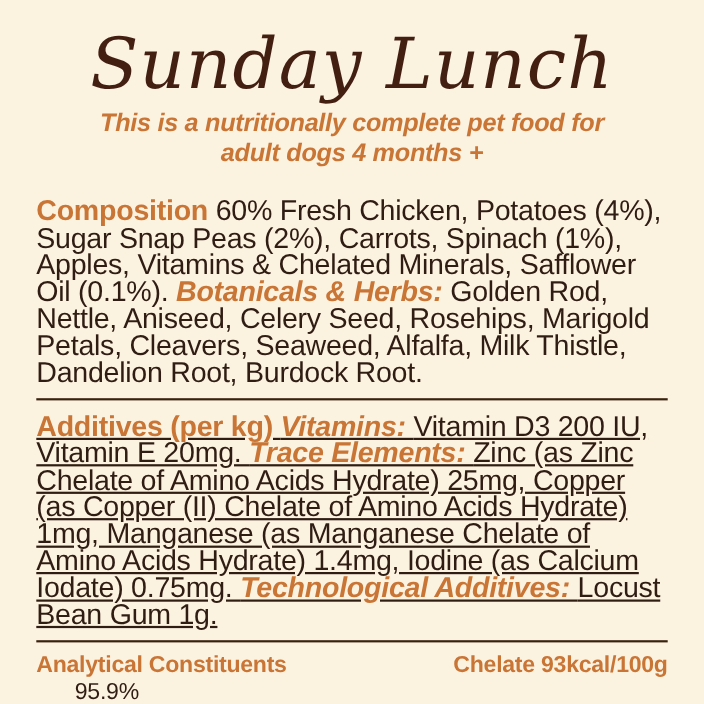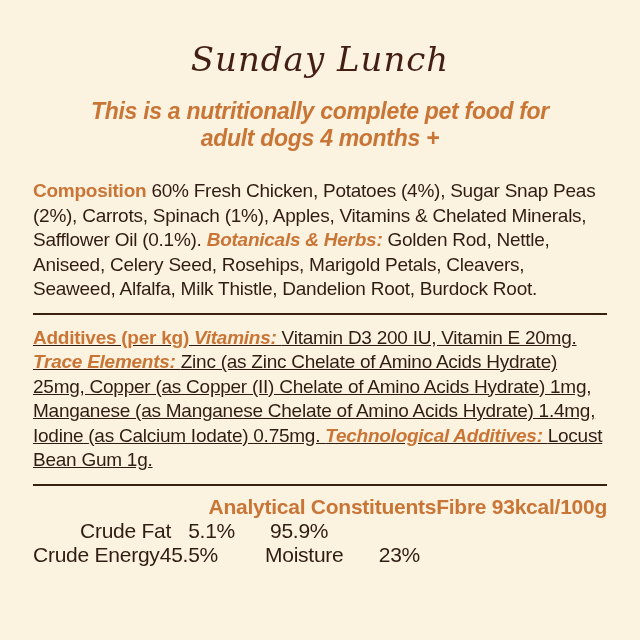--- a/index.html
+++ b/index.html
@@ -15,38 +15,38 @@
     height: 640px;
     padding: 0 33px;
     background: #fcf2e0;
   }
   .title {
     margin-top: 28px;
     text-align: center;
     font-family: "DejaVu Serif", serif;
     font-style: italic;
     font-weight: normal;
-    font-size: 34px;
+    font-size: 64px;
     line-height: 62px;
     color: #431f12;
     letter-spacing: 1px;
   }
   .subtitle {
     margin: 8px auto 0;
     max-width: 500px;
     text-align: center;
     font-size: 23px;
     line-height: 27px;
     font-weight: bold;
     font-style: italic;
     color: #c97536;
     letter-spacing: -0.3px;
   }
   .para {
-    font-size: 19px;
+    font-size: 26px;
     line-height: 24.5px;
     letter-spacing: -0.25px;
     color: #2f1d13;
   }
   .para.comp { margin-top: 27px; }
   .para.add  { margin-top: 11px; text-decoration: underline; }
   .h {
     color: #c97536;
     font-weight: bold;
   }
@@ -56,21 +56,21 @@
     font-style: italic;
   }
   hr.rule {
     border: none;
     border-top: 2px solid #38220f;
     margin: 11px 0 0 0;
   }
   .an-header {
     margin-top: 9px;
     display: flex;
-    justify-content: flex-end;
+    justify-content: space-between;
     font-size: 21px;
     line-height: 24px;
     letter-spacing: -0.25px;
   }
   .an-row {
     display: flex;
     font-size: 21px;
     line-height: 24px;
     letter-spacing: -0.25px;
   }
@@ -94,28 +94,24 @@
   <p class="para comp"><span class="h">Composition </span><span>60% Fresh Chicken, Potatoes (4%), Sugar Snap Peas (2%), Carrots, Spinach (1%), Apples, Vitamins &amp; Chelated Minerals, Safflower Oil (0.1%). </span><span class="hi">Botanicals &amp; Herbs: </span><span>Golden Rod, Nettle, Aniseed, Celery Seed, Rosehips, Marigold Petals, Cleavers, Seaweed, Alfalfa, Milk Thistle, Dandelion Root, Burdock Root.</span></p>
 
   <hr class="rule">
 
   <p class="para add"><span class="h">Additives (per kg) </span><span class="hi">Vitamins: </span><span>Vitamin D3 200 IU, Vitamin E 20mg. </span><span class="hi">Trace Elements: </span><span>Zinc (as Zinc Chelate of Amino Acids Hydrate) 25mg, Copper (as Copper (II) Chelate of Amino Acids Hydrate) 1mg, Manganese (as Manganese Chelate of Amino Acids Hydrate) 1.4mg, Iodine (as Calcium Iodate) 0.75mg. </span><span class="hi">Technological Additives: </span><span>Locust Bean Gum 1g.</span></p>
 
   <hr class="rule">
 
   <div class="an-header">
     <span class="h">Analytical Constituents</span>
-    <span class="h">Fibre 93kcal/100g</span>
+    <span class="h">Chelate 93kcal/100g</span>
   </div>
 
   <div class="an-row">
-    <span class="cell c2">
-        <span>Crude Fat</span>
-        <span>5.1%</span>
-      </span>
     <span class="cell c3">
         <span>95.9%</span>
       </span>
   </div>
 
   <div class="an-row">
     <span class="cell c1">
         <span>Crude Energy</span>
         <span>45.5%</span>
       </span>

